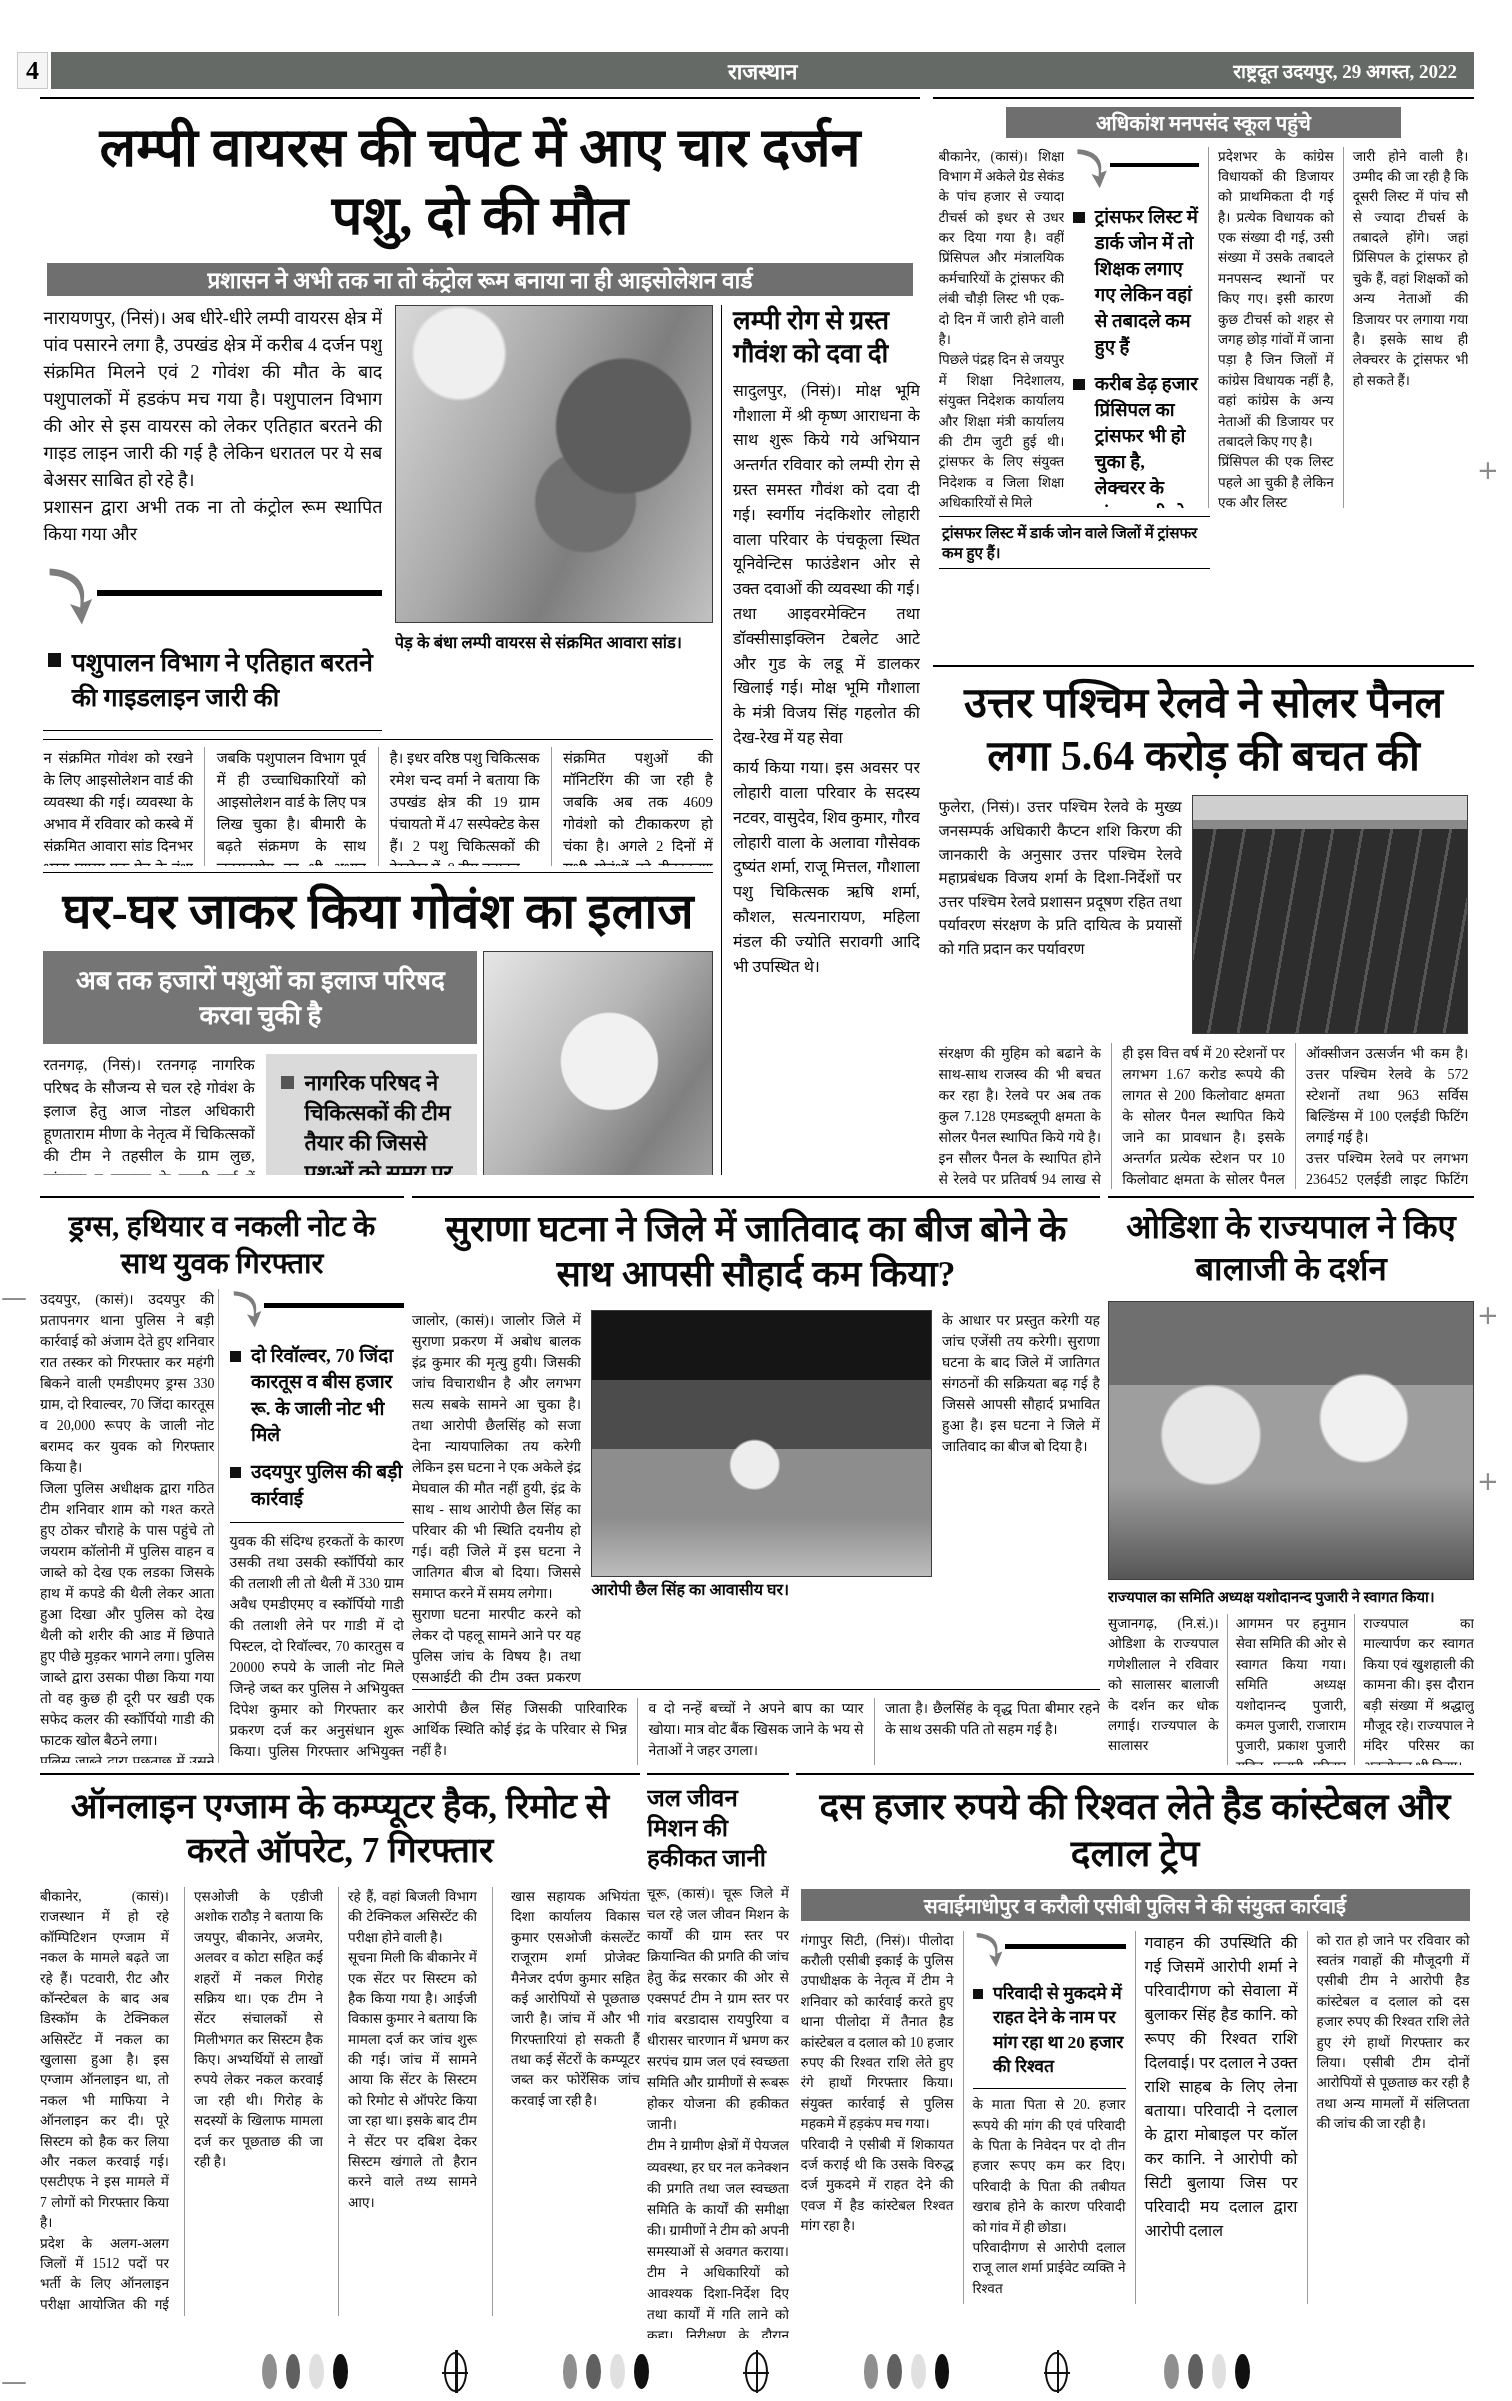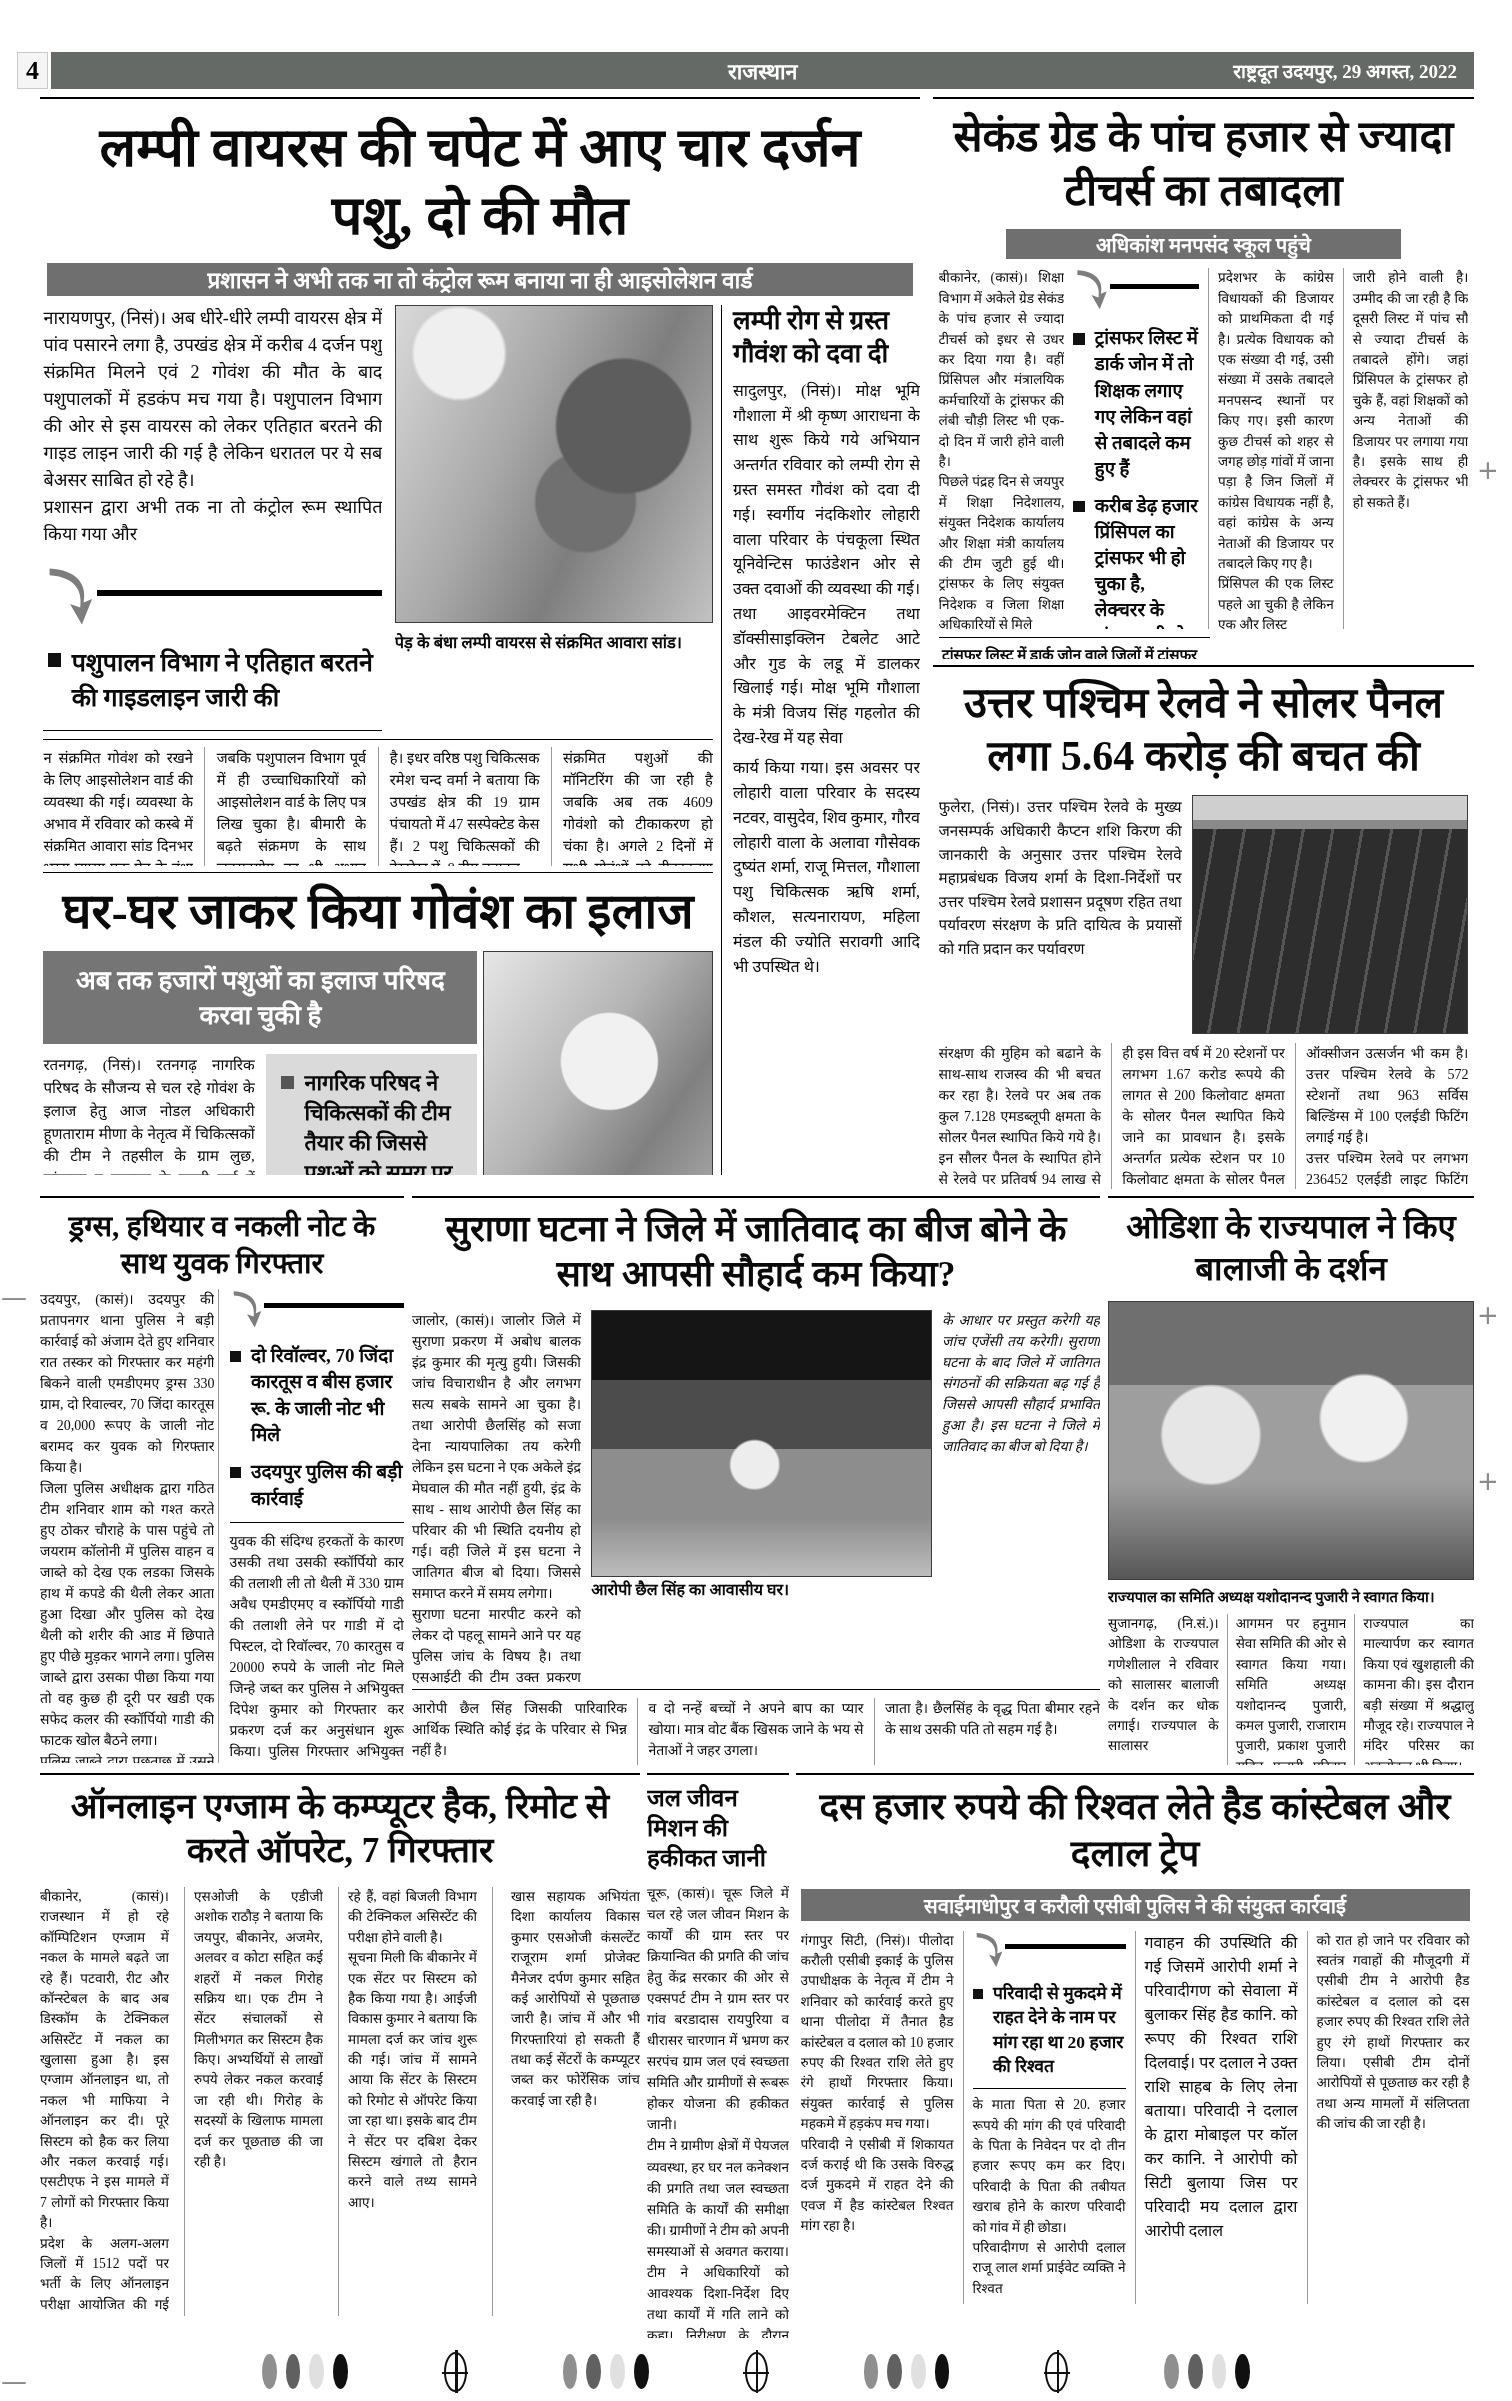--- a/index.html
+++ b/index.html
@@ -136,21 +136,20 @@
 
       <div style="width:187px;border-left:1.1px solid #000;padding-left:11.3px;overflow:hidden;">
         <div class="hl" style="font-size:26px;text-align:left;">लम्पी रोग से ग्रस्त गौवंश को दवा दी</div>
         <div class="body-text" style="font-size:16px;line-height:1.55;margin-top:8px;">सादुलपुर, (निसं)। मोक्ष भूमि गौशाला में श्री कृष्ण आराधना के साथ शुरू किये गये अभियान अन्तर्गत रविवार को लम्पी रोग से ग्रस्त समस्त गौवंश को दवा दी गई। स्वर्गीय नंदकिशोर लोहारी वाला परिवार के पंचकूला स्थित यूनिवेन्टिस फाउंडेशन ओर से उक्त दवाओं की व्यवस्था की गई। तथा आइवरमेक्टिन तथा डॉक्सीसाइक्लिन टेबलेट आटे और गुड के लडू में डालकर खिलाई गई। मोक्ष भूमि गौशाला के मंत्री विजय सिंह गहलोत की देख-रेख में यह सेवा</div>
         <div class="body-text" style="font-size:16px;line-height:1.55;margin-top:5.6px;">कार्य किया गया। इस अवसर पर लोहारी वाला परिवार के सदस्य नटवर, वासुदेव, शिव कुमार, गौरव लोहारी वाला के अलावा गौसेवक दुष्यंत शर्मा, राजू मित्तल, गौशाला पशु चिकित्सक ऋषि शर्मा, कौशल, सत्यनारायण, महिला मंडल की ज्योति सरावगी आदि भी उपस्थित थे।</div>
       </div>
     </div>
   </div>
 
   <div class="abs article" style="left:933px;top:97px;width:541px;height:562px;">
-    <div class="hl" style="font-size:43px;padding:11.3px 17px 2.3px;">सेकंड ग्रेड के पांच हजार से ज्यादा टीचर्स का तबादला</div>
     <div class="graybar" style="height:30.5px;font-size:20.3px;margin:8px 73px 0;">अधिकांश मनपसंद स्कूल पहुंचे</div>
     <div style="display:grid;grid-template-columns:1fr 1fr 1fr 1fr;gap:9px;margin:9px 5.6px 0;height:361px;">
       <div class="body-text" style="font-size:13.6px;line-height:1.5;overflow:hidden;">बीकानेर, (कासं)। शिक्षा विभाग में अकेले ग्रेड सेकंड के पांच हजार से ज्यादा टीचर्स को इधर से उधर कर दिया गया है। वहीं प्रिंसिपल और मंत्रालयिक कर्मचारियों के ट्रांसफर की लंबी चौड़ी लिस्ट भी एक-दो दिन में जारी होने वाली है।
 पिछले पंद्रह दिन से जयपुर में शिक्षा निदेशालय, संयुक्त निदेशक कार्यालय और शिक्षा मंत्री कार्यालय की टीम जुटी हुई थी। ट्रांसफर के लिए संयुक्त निदेशक व जिला शिक्षा अधिकारियों से मिले</div>
       <div style="overflow:hidden;">
         <div class="arrow-row">
           <span>
             <svg width="37" height="47" viewBox="0 0 60 80">
                 <path d="M6 4 C 40 6 50 24 46 44 L 56 40 L 44 70 L 30 46 L 42 50 C 45 28 34 14 6 12 Z" fill="#7d7d7d"></path>
               </svg>
@@ -219,21 +218,21 @@
 
   <div class="abs article" style="left:412px;top:1196px;width:688px;height:569px;">
     <div class="hl" style="font-size:36px;padding:9px 11.3px 2.3px;">सुराणा घटना ने जिले में जातिवाद का बीज बोने के साथ आपसी सौहार्द कम किया?</div>
     <div style="display:flex;gap:10.2px;margin-top:10.2px;">
       <div class="body-text" style="width:169px;font-size:14px;line-height:1.5;overflow:hidden;height:373px;">जालोर, (कासं)। जालोर जिले में सुराणा प्रकरण में अबोध बालक इंद्र कुमार की मृत्यु हुयी। जिसकी जांच विचाराधीन है और लगभग सत्य सबके सामने आ चुका है। तथा आरोपी छैलसिंह को सजा देना न्यायपालिका तय करेगी लेकिन इस घटना ने एक अकेले इंद्र मेघवाल की मौत नहीं हुयी, इंद्र के साथ - साथ आरोपी छैल सिंह का परिवार की भी स्थिति दयनीय हो गई। वही जिले में इस घटना ने जातिगत बीज बो दिया। जिससे समाप्त करने में समय लगेगा।
 सुराणा घटना मारपीट करने को लेकर दो पहलू सामने आने पर यह पुलिस जांच के विषय है। तथा एसआईटी की टीम उक्त प्रकरण का पूर्ण अनुसंधान कर आरोप पत्र किन तथ्यों</div>
       <div style="flex:1;overflow:hidden;">
         <div class="photo house" style="height:265px;"></div>
         <div class="caption" style="font-size:16px;margin-top:1px;">आरोपी छैल सिंह का आवासीय घर।</div>
       </div>
-      <div class="body-text" style="width:158px;font-size:14px;line-height:1.5;overflow:hidden;height:373px;font-style:italic;">के आधार पर प्रस्तुत करेगी यह जांच एजेंसी तय करेगी। सुराणा घटना के बाद जिले में जातिगत संगठनों की सक्रियता बढ़ गई है जिससे आपसी सौहार्द प्रभावित हुआ है। इस घटना ने जिले में जातिवाद का बीज बो दिया है।</div>
+      <div class="body-text" style="width:158px;font-size:14px;line-height:1.5;overflow:hidden;height:373px;">के आधार पर प्रस्तुत करेगी यह जांच एजेंसी तय करेगी। सुराणा घटना के बाद जिले में जातिगत संगठनों की सक्रियता बढ़ गई है जिससे आपसी सौहार्द प्रभावित हुआ है। इस घटना ने जिले में जातिवाद का बीज बो दिया है।</div>
     </div>
     <div class="cols" style="gap:10.2px;margin-top:5.6px;border-top:1.1px solid #000;padding-top:8px;height:107px;">
       <div class="body-text" style="font-size:14px;line-height:1.5;">आरोपी छैल सिंह जिसकी पारिवारिक आर्थिक स्थिति कोई इंद्र के परिवार से भिन्न नहीं है।</div>
       <div class="body-text vr" style="font-size:14px;line-height:1.5;padding-left:10.2px;">व दो नन्हें बच्चों ने अपने बाप का प्यार खोया। मात्र वोट बैंक खिसक जाने के भय से नेताओं ने जहर उगला।</div>
       <div class="body-text vr" style="font-size:14px;line-height:1.5;padding-left:10.2px;">जाता है। छैलसिंह के वृद्ध पिता बीमार रहने के साथ उसकी पति तो सहम गई है।</div>
     </div>
   </div>
 
   <div class="abs article" style="left:1108px;top:1196px;width:366px;height:569px;">
     <div class="hl" style="font-size:33px;padding:9px 5.6px 2.3px;">ओडिशा के राज्यपाल ने किए बालाजी के दर्शन</div>

